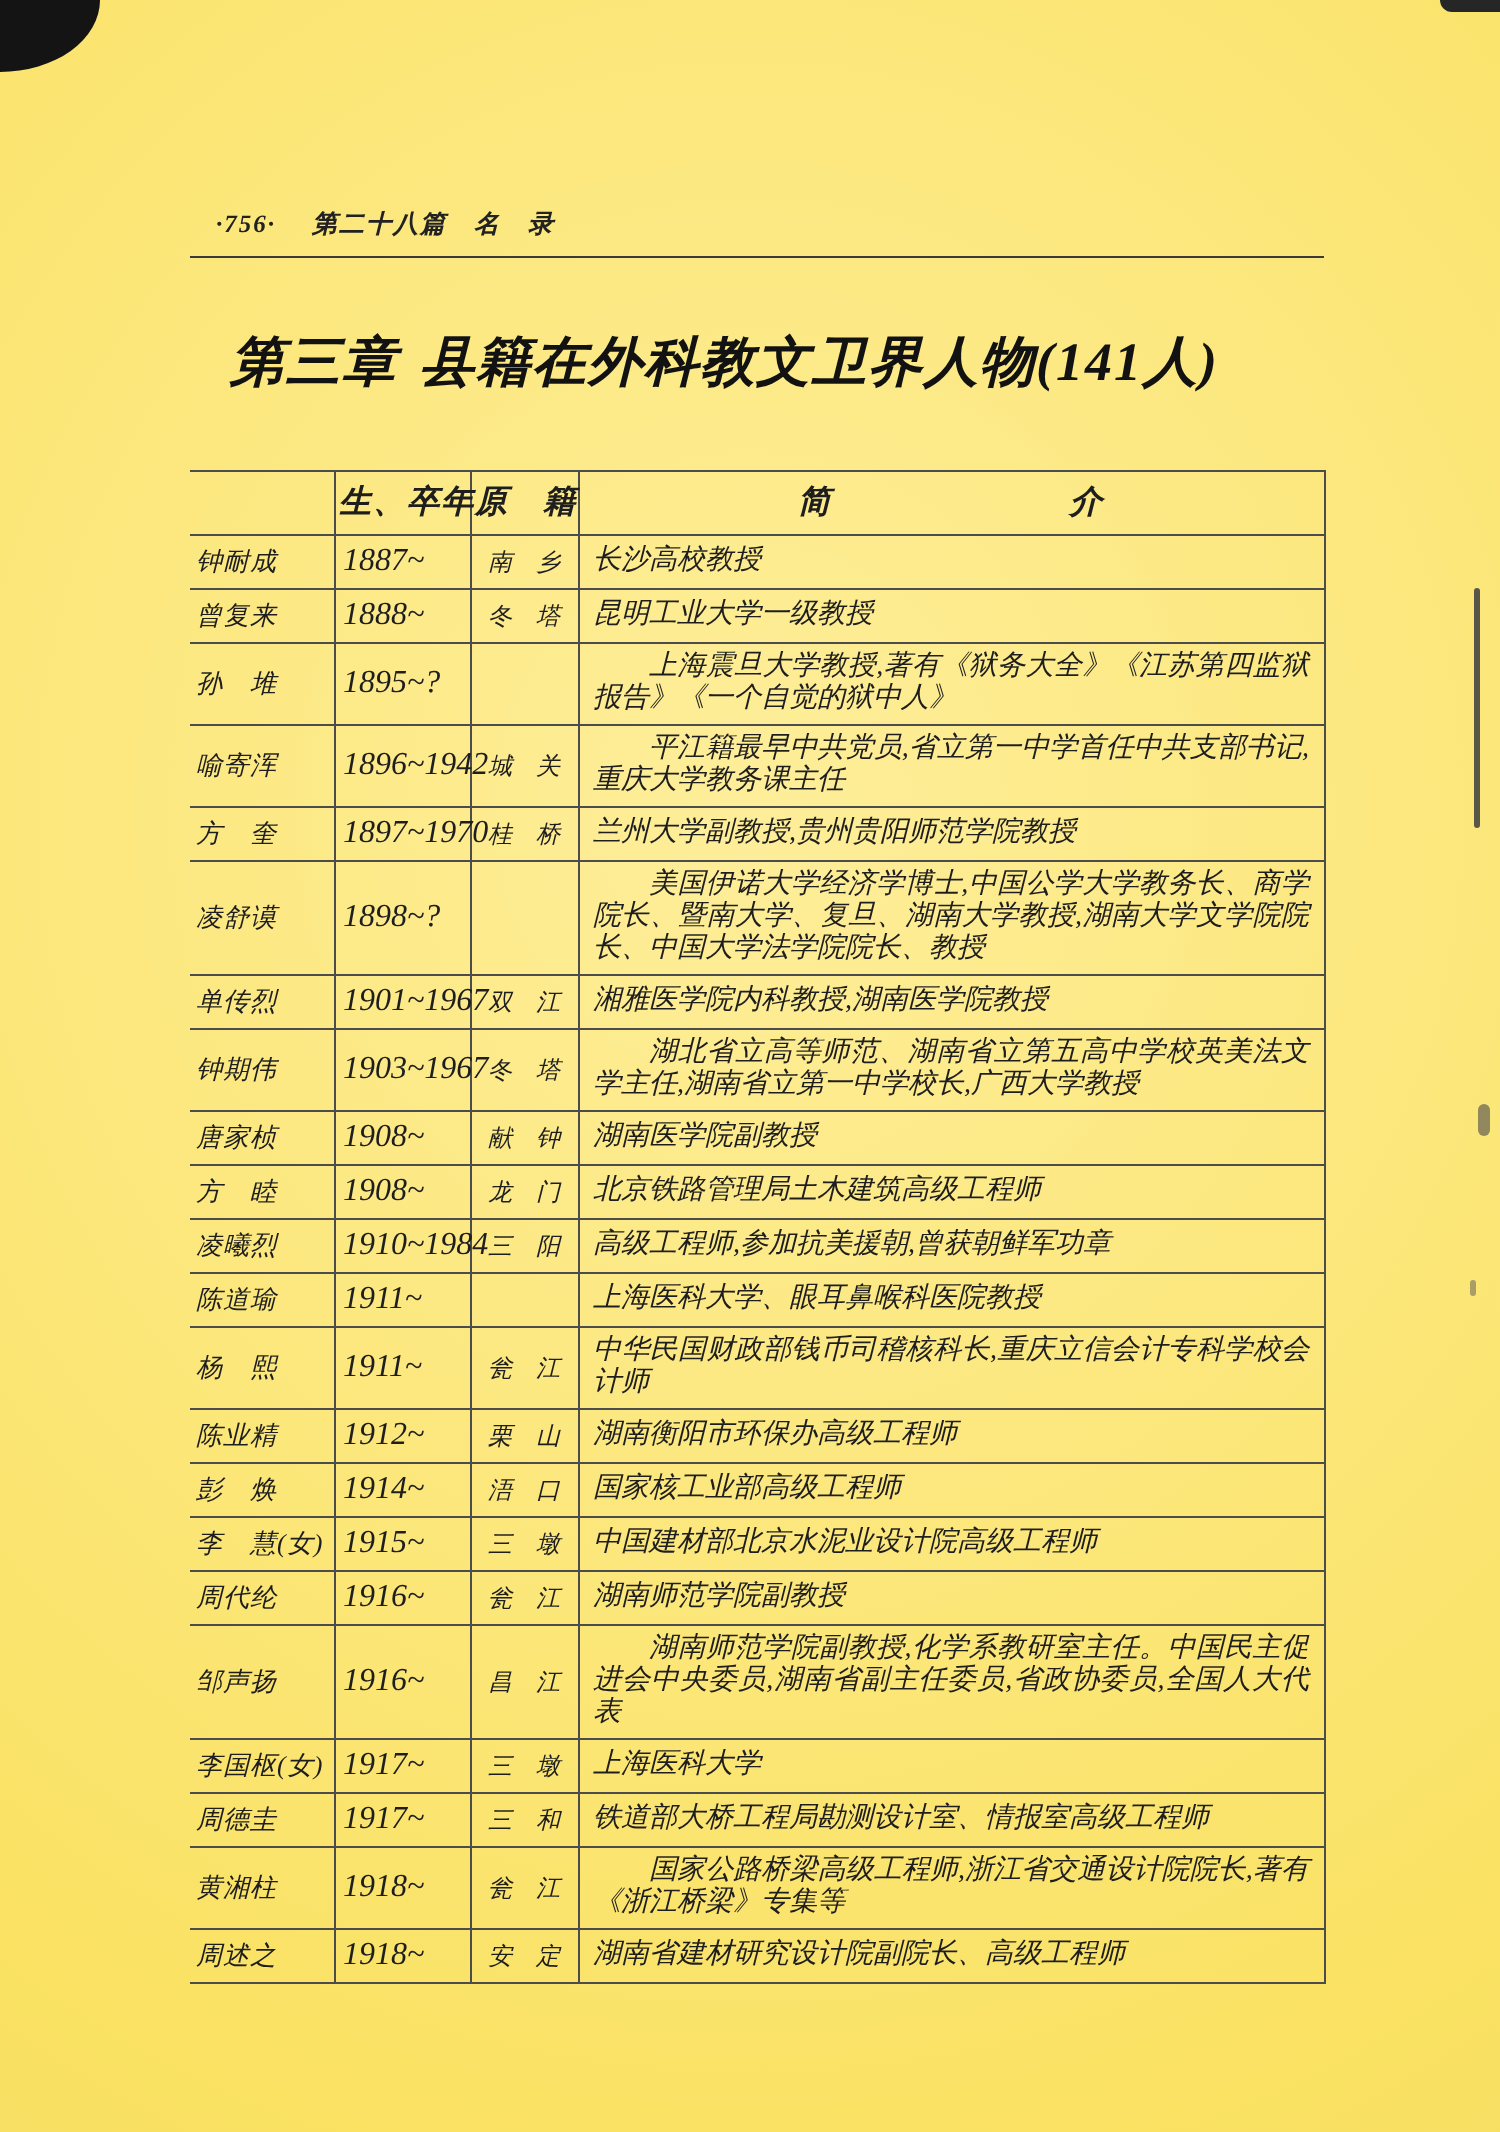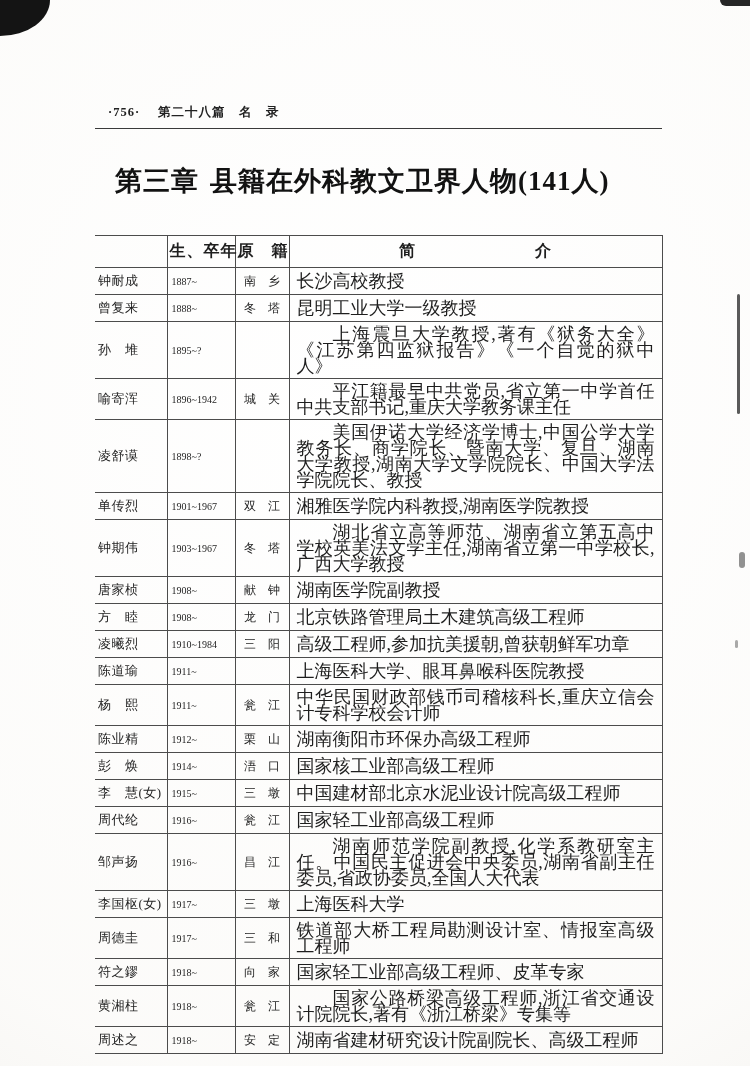--- a/index.html
+++ b/index.html
@@ -6,21 +6,22 @@
   html,body { width:750px; height:1066px; }
   body {
     position:relative;
     background:#e9e6df;
     font-family:"Liberation Serif","DejaVu Serif",serif;
     color:#1c1c1c;
     overflow:hidden;
   }
   .page {
     position:absolute; inset:0;
-    background:#ffffff;
+    background:#fde047;
+    font-style:italic;
   }
   .page::after {
     content:''; position:absolute; inset:0; pointer-events:none;
     background:radial-gradient(135% 100% at 50% 38%,
       rgba(255,255,255,0.45) 0%,
       rgba(236,232,222,0.18) 65%,
       rgba(203,198,185,0.30) 100%);
   }
   .artifact { position:absolute; pointer-events:none; z-index:3; }
   .corner-tl { top:0; left:0; width:50px; height:36px; background:#141414;
@@ -74,25 +75,25 @@
   table.roster th:first-child, table.roster td:first-child { border-left:none; }
   table.roster th {
     font-size:16px;
     font-weight:bold;
     text-align:center;
     padding:5px 2px;
     letter-spacing:1px;
     white-space:pre;
   }
   td.col-name  { font-size:13px;  padding:4px 2px 4px 3px; letter-spacing:.5px; white-space:nowrap; }
-  td.col-years { font-size:10px; padding:4px 1px 4px 4px; white-space:nowrap; }
+  td.col-years { font-size:16px; padding:4px 1px 4px 4px; white-space:nowrap; }
   td.col-origin{ font-size:12px;  padding:4px 1px; text-align:center; white-space:nowrap; }
   td.col-intro { padding:4px 7px; }
   .intro-text {
-    font-size:18px;
+    font-size:14px;
     line-height:16px;
     text-align:justify;
   }
   .intro-text.indented { text-indent:2em; }
 </style>
 </head>
 <body>
 
 <div class="page">
   <div class="artifact corner-tl"></div>
@@ -155,20 +156,28 @@
           </tr>
           <tr>
             <td class="col-name">喻寄浑</td>
             <td class="col-years">1896~1942</td>
             <td class="col-origin">城　关</td>
             <td class="col-intro">
               <div class="intro-text indented">平江籍最早中共党员,省立第一中学首任中共支部书记,重庆大学教务课主任</div>
             </td>
           </tr>
           <tr>
+            <td class="col-name">方　奎</td>
+            <td class="col-years">1897~1970</td>
+            <td class="col-origin">桂　桥</td>
+            <td class="col-intro">
+              <div class="intro-text">兰州大学副教授,贵州贵阳师范学院教授</div>
+            </td>
+          </tr>
+          <tr>
             <td class="col-name">凌舒谟</td>
             <td class="col-years">1898~?</td>
             <td class="col-origin"></td>
             <td class="col-intro">
               <div class="intro-text indented">美国伊诺大学经济学博士,中国公学大学教务长、商学院长、暨南大学、复旦、湖南大学教授,湖南大学文学院院长、中国大学法学院院长、教授</div>
             </td>
           </tr>
           <tr>
             <td class="col-name">单传烈</td>
             <td class="col-years">1901~1967</td>
@@ -247,21 +256,21 @@
             <td class="col-origin">三　墩</td>
             <td class="col-intro">
               <div class="intro-text">中国建材部北京水泥业设计院高级工程师</div>
             </td>
           </tr>
           <tr>
             <td class="col-name">周代纶</td>
             <td class="col-years">1916~</td>
             <td class="col-origin">瓮　江</td>
             <td class="col-intro">
-              <div class="intro-text">国家轻工业部高级工程师</div>
+              <div class="intro-text">湖南师范学院副教授</div>
             </td>
           </tr>
           <tr>
             <td class="col-name">邹声扬</td>
             <td class="col-years">1916~</td>
             <td class="col-origin">昌　江</td>
             <td class="col-intro">
               <div class="intro-text indented">湖南师范学院副教授,化学系教研室主任。中国民主促进会中央委员,湖南省副主任委员,省政协委员,全国人大代表</div>
             </td>
           </tr>
@@ -275,28 +284,20 @@
           </tr>
           <tr>
             <td class="col-name">周德圭</td>
             <td class="col-years">1917~</td>
             <td class="col-origin">三　和</td>
             <td class="col-intro">
               <div class="intro-text">铁道部大桥工程局勘测设计室、情报室高级工程师</div>
             </td>
           </tr>
           <tr>
-            <td class="col-name">符之鏐</td>
-            <td class="col-years">1918~</td>
-            <td class="col-origin">向　家</td>
-            <td class="col-intro">
-              <div class="intro-text">国家轻工业部高级工程师、皮革专家</div>
-            </td>
-          </tr>
-          <tr>
             <td class="col-name">黄湘柱</td>
             <td class="col-years">1918~</td>
             <td class="col-origin">瓮　江</td>
             <td class="col-intro">
               <div class="intro-text indented">国家公路桥梁高级工程师,浙江省交通设计院院长,著有《浙江桥梁》专集等</div>
             </td>
           </tr>
           <tr>
             <td class="col-name">周述之</td>
             <td class="col-years">1918~</td>

